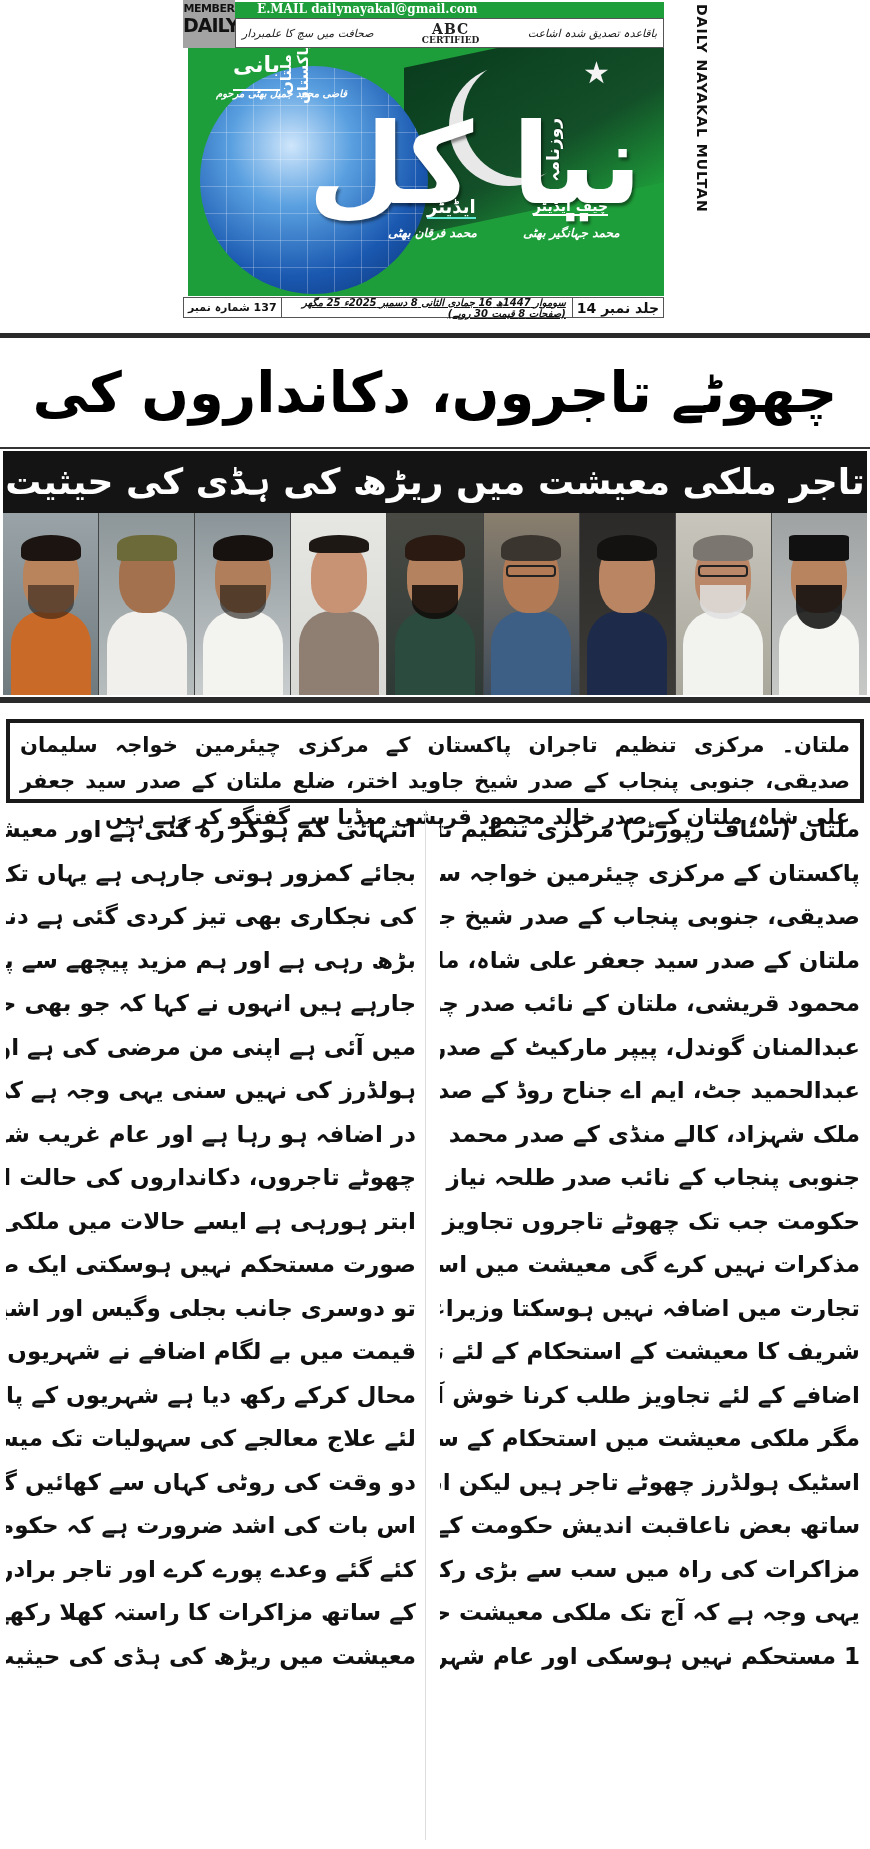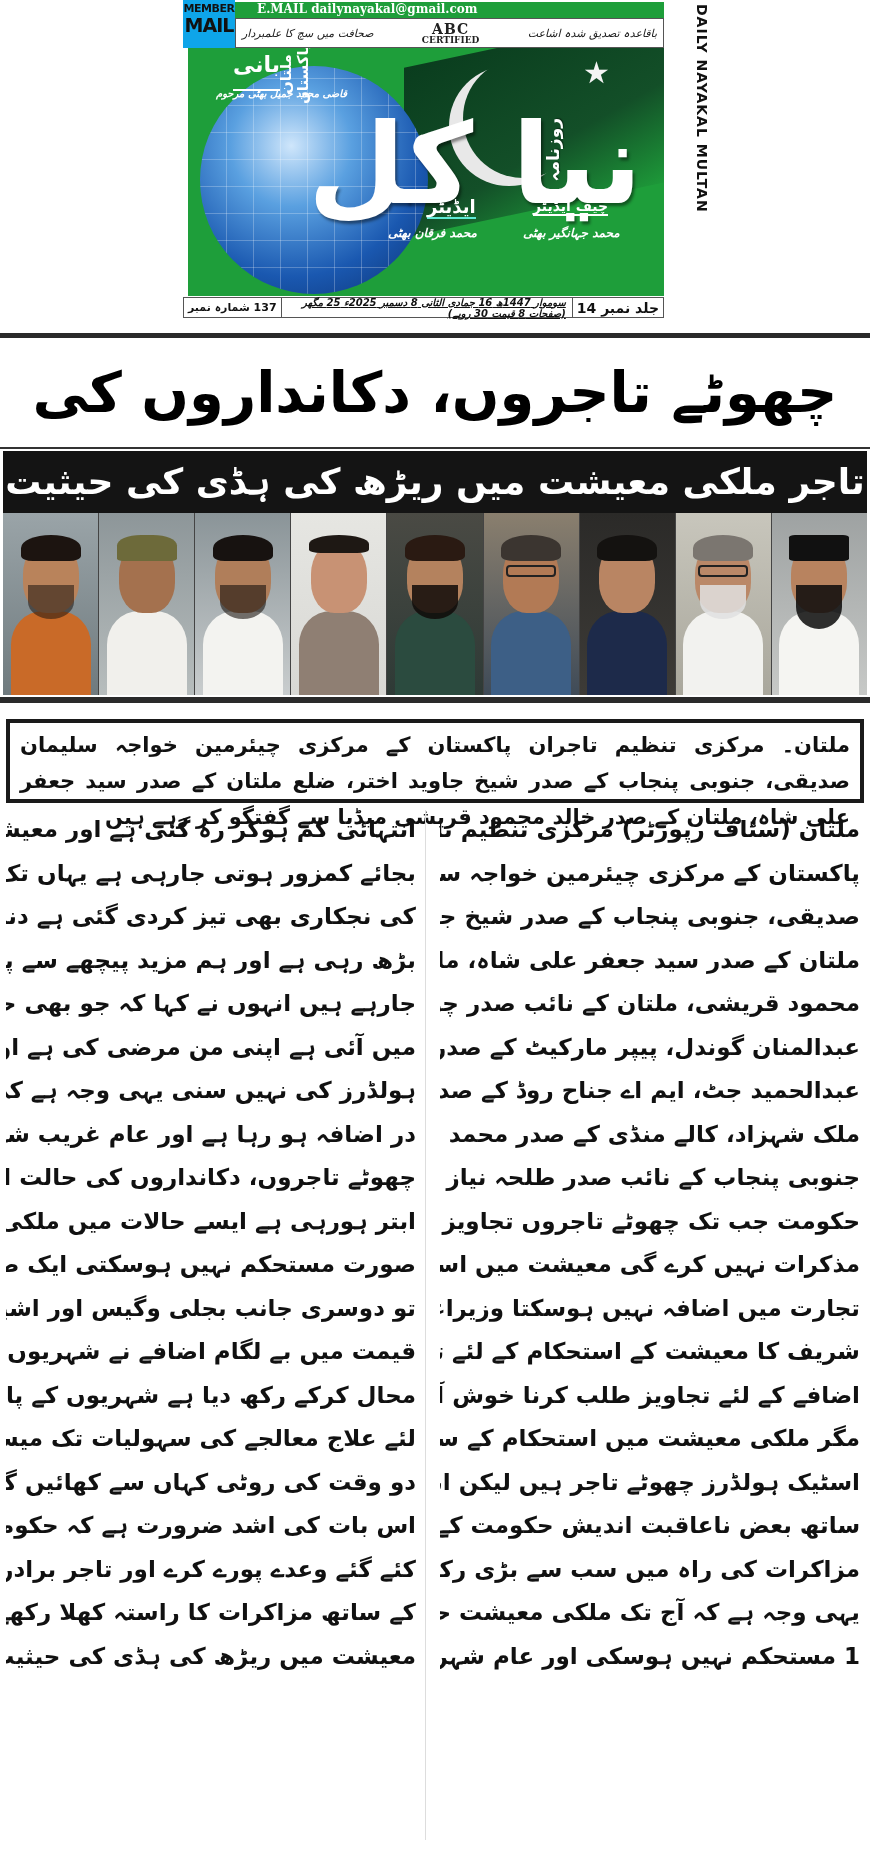--- a/index.html
+++ b/index.html
@@ -2,21 +2,21 @@
 <html><head>
 <meta charset="utf-8">
 <style>
   * { box-sizing: border-box; margin: 0; padding: 0; }
   html, body { width: 870px; height: 1849px; background: #ffffff; overflow: hidden; }
   body { position: relative; font-family: "DejaVu Sans", sans-serif; color: #111; }
 
   
   .masthead { position: absolute; left: 183px; top: 0; width: 550px; height: 318px; }
   .mh-email { position: absolute; left: 52px; top: 2px; width: 429px; height: 31px; background: #1e9e3a; color: #fff; font-family: "DejaVu Serif", serif; font-weight: bold; font-size: 12px; line-height: 15px; padding-left: 22px; }
-  .mh-member { position: absolute; left: 0; top: 0; width: 52px; height: 48px; background: #0ea5e9; color: #111; text-align: center; font-family: "DejaVu Sans", sans-serif; font-weight: bold; line-height: 1; }
+  .mh-member { position: absolute; left: 0; top: 0; width: 52px; height: 48px; background: #a3a3a3; color: #111; text-align: center; font-family: "DejaVu Sans", sans-serif; font-weight: bold; line-height: 1; }
   .mh-member .m1 { font-size: 11px; display: block; margin-top: 3px; letter-spacing: -0.5px; }
   .mh-member .m2 { font-size: 19px; display: block; margin-top: 2px; letter-spacing: -1px; }
   .mh-strip { position: absolute; left: 52px; top: 18px; width: 429px; height: 30px; background: #fff; border: 1px solid #555; display: flex; align-items: center; justify-content: space-between; padding: 0 6px; direction: rtl; }
   .mh-strip .tag { font-size: 11px; font-style: italic; color: #222; }
   .mh-abc { direction: ltr; text-align: center; font-family: "DejaVu Serif", serif; font-weight: bold; line-height: 1; color: #222; }
   .mh-abc .a1 { font-size: 14px; display: block; letter-spacing: 1px; }
   .mh-abc .a2 { font-size: 9px; display: block; }
   .mh-banner { position: absolute; left: 5px; top: 48px; width: 476px; height: 248px; background: #1e9e3a; overflow: hidden; }
   .mh-flag-dark { position: absolute; right: -20px; top: -10px; width: 280px; height: 170px; background: linear-gradient(160deg, #0a3d1e 0%, #134f28 60%, #1e9e3a 100%); transform: skewY(-12deg); }
   .mh-crescent { position: absolute; left: 275px; top: 10px; width: 120px; height: 120px; border-radius: 50%; box-shadow: -14px 8px 0 0 #e8e8e8; }
@@ -66,21 +66,21 @@
   .col .line { display: block; height: 43.5px; white-space: nowrap; overflow: hidden; text-align: justify; text-align-last: justify; }
   .col .line.last { text-align-last: right; }
   .col-divider { position: absolute; left: 425px; top: 810px; width: 1px; height: 1030px; background: #ddd; }
 </style>
 </head>
 <body>
 
 <div class="masthead">
   <div class="mh-member">
     <span class="m1">MEMBER</span>
-    <span class="m2">MAIL</span>
+    <span class="m2">DAILY</span>
   </div>
   <div class="mh-email">E.MAIL dailynayakal@gmail.com</div>
   <div class="mh-strip">
     <span class="tag">باقاعدہ تصدیق شدہ اشاعت</span>
     <span class="mh-abc">
       <span class="a1">ABC</span>
       <span class="a2">CERTIFIED</span>
     </span>
     <span class="tag">صحافت میں سچ کا علمبردار</span>
   </div>

